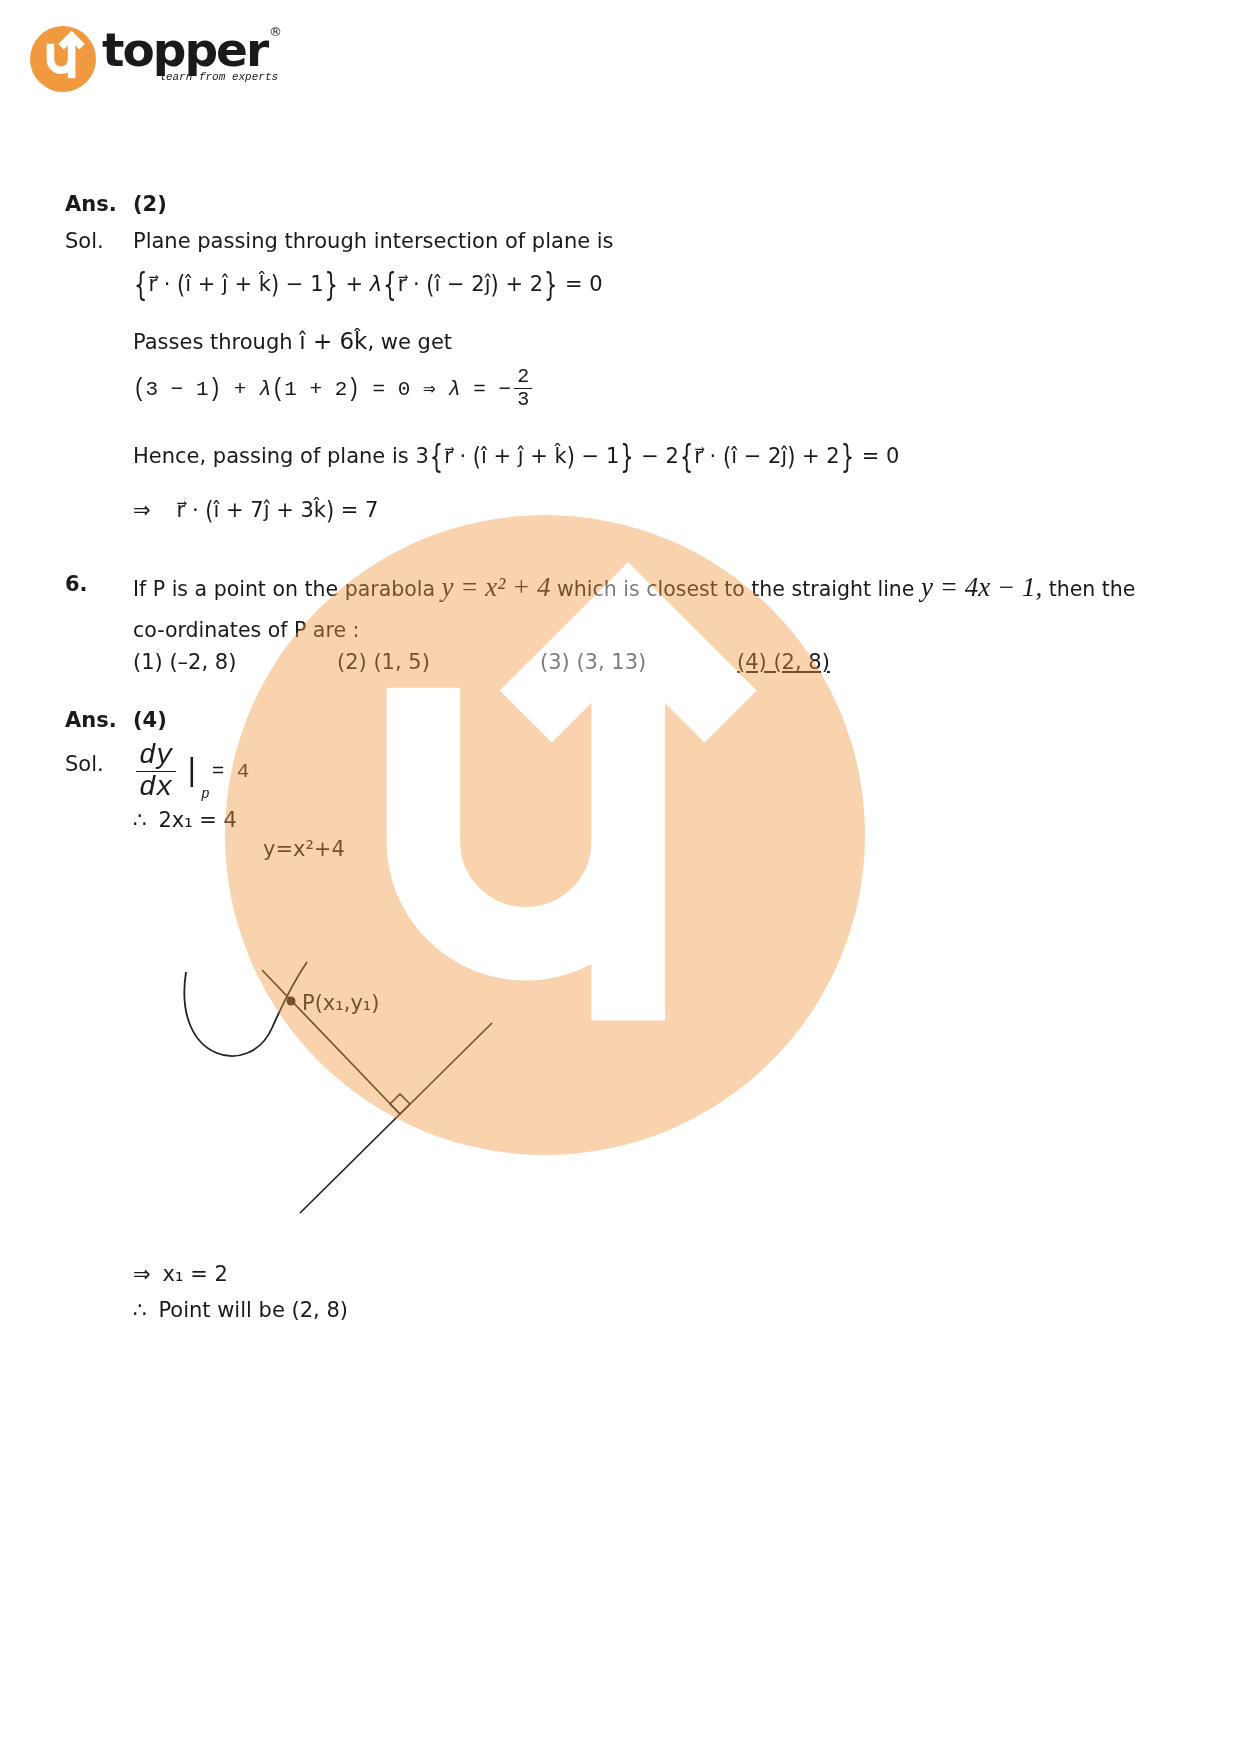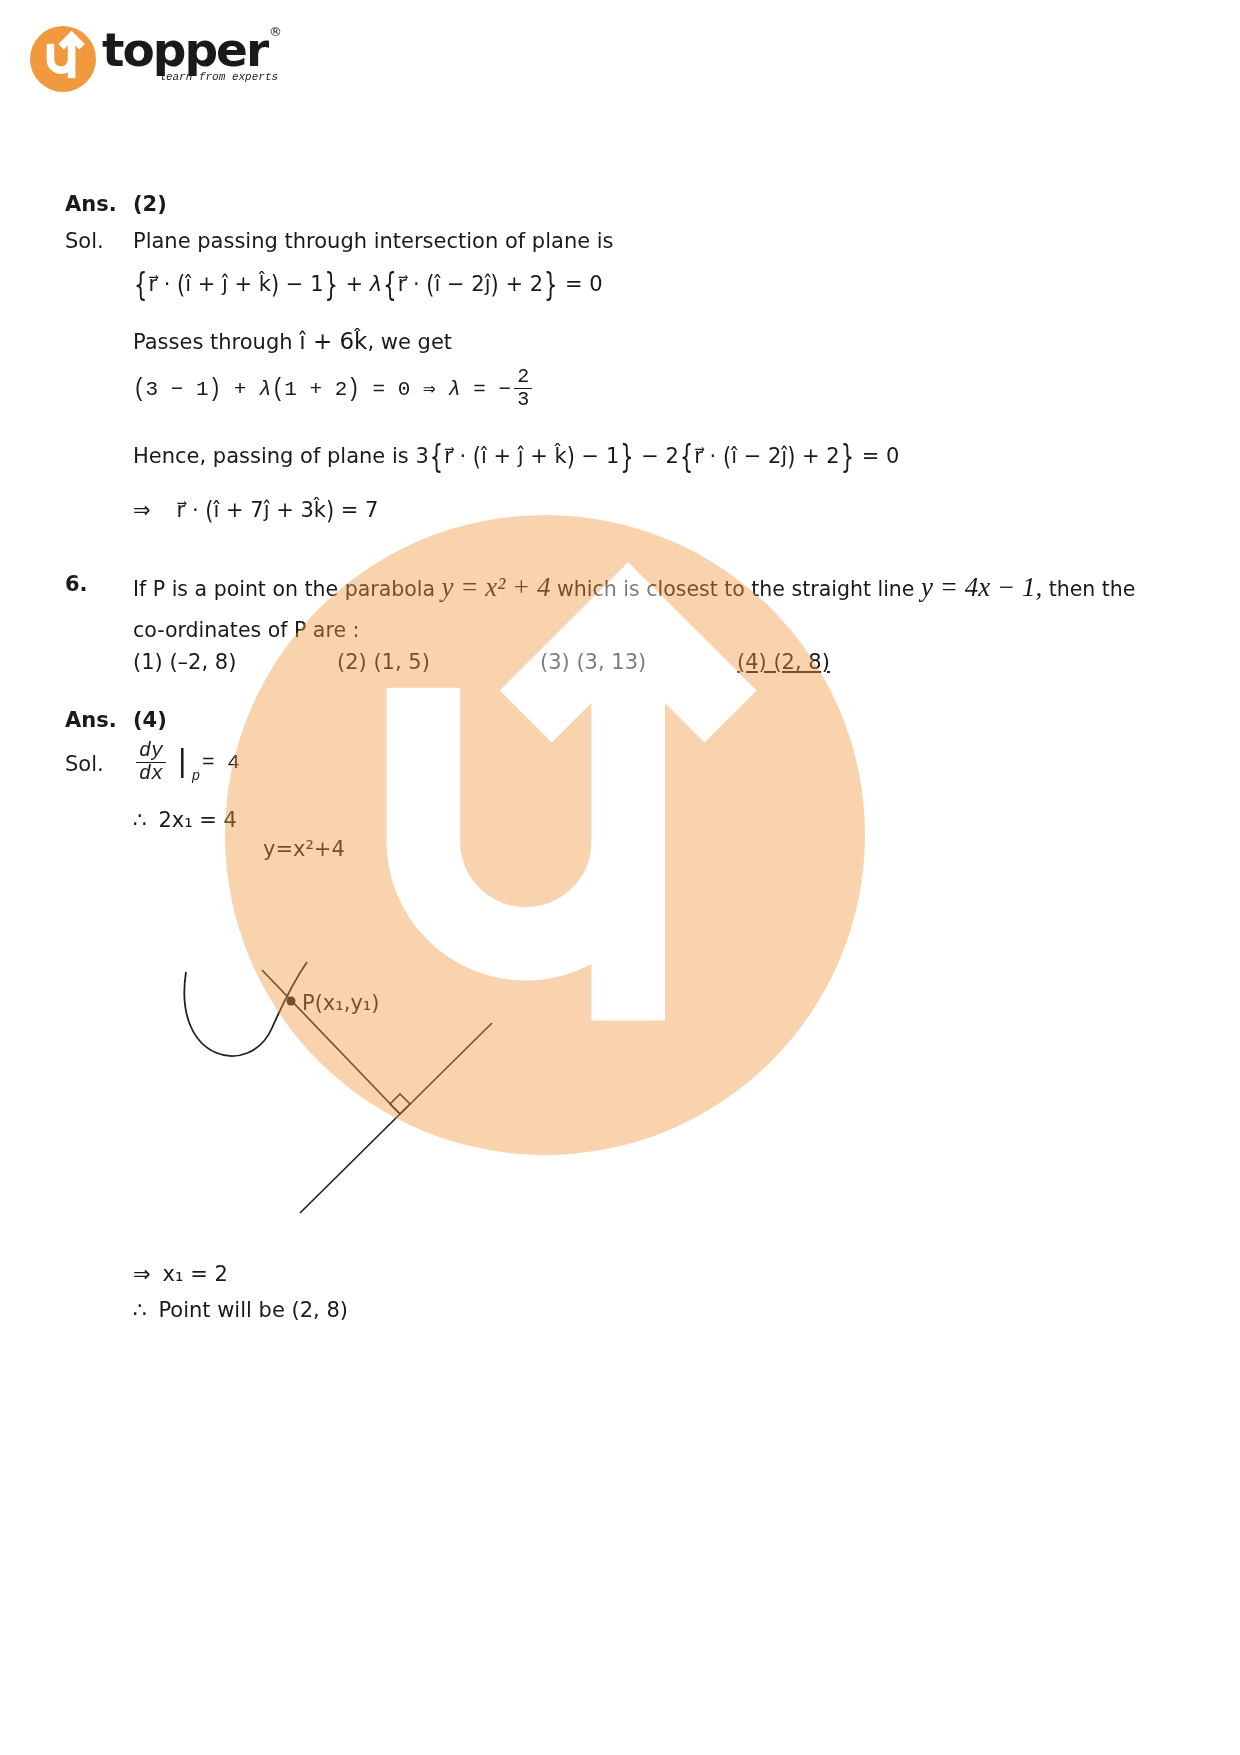--- a/index.html
+++ b/index.html
@@ -128,21 +128,21 @@
     <span class="lbl">Ans.</span>
     <span class="val">(4)</span>
   </div>
 
   <div class="row" style="top:752px">
     <span class="lbl">Sol.</span>
   </div>
 
   <div class="row" style="top:740px">
     <span class="val eqflex">
-      <span class="frac it" style="font-size:20px">
+      <span class="frac it" style="font-size:28px">
         <span class="fnum">dy</span>
         <span class="fden">dx</span>
       </span>
       <span class="bigbar">|</span>
       <span class="evalsub">p</span>
       <span>= 4</span>
     </span>
   </div>
 
   <div class="row" style="top:808px">

